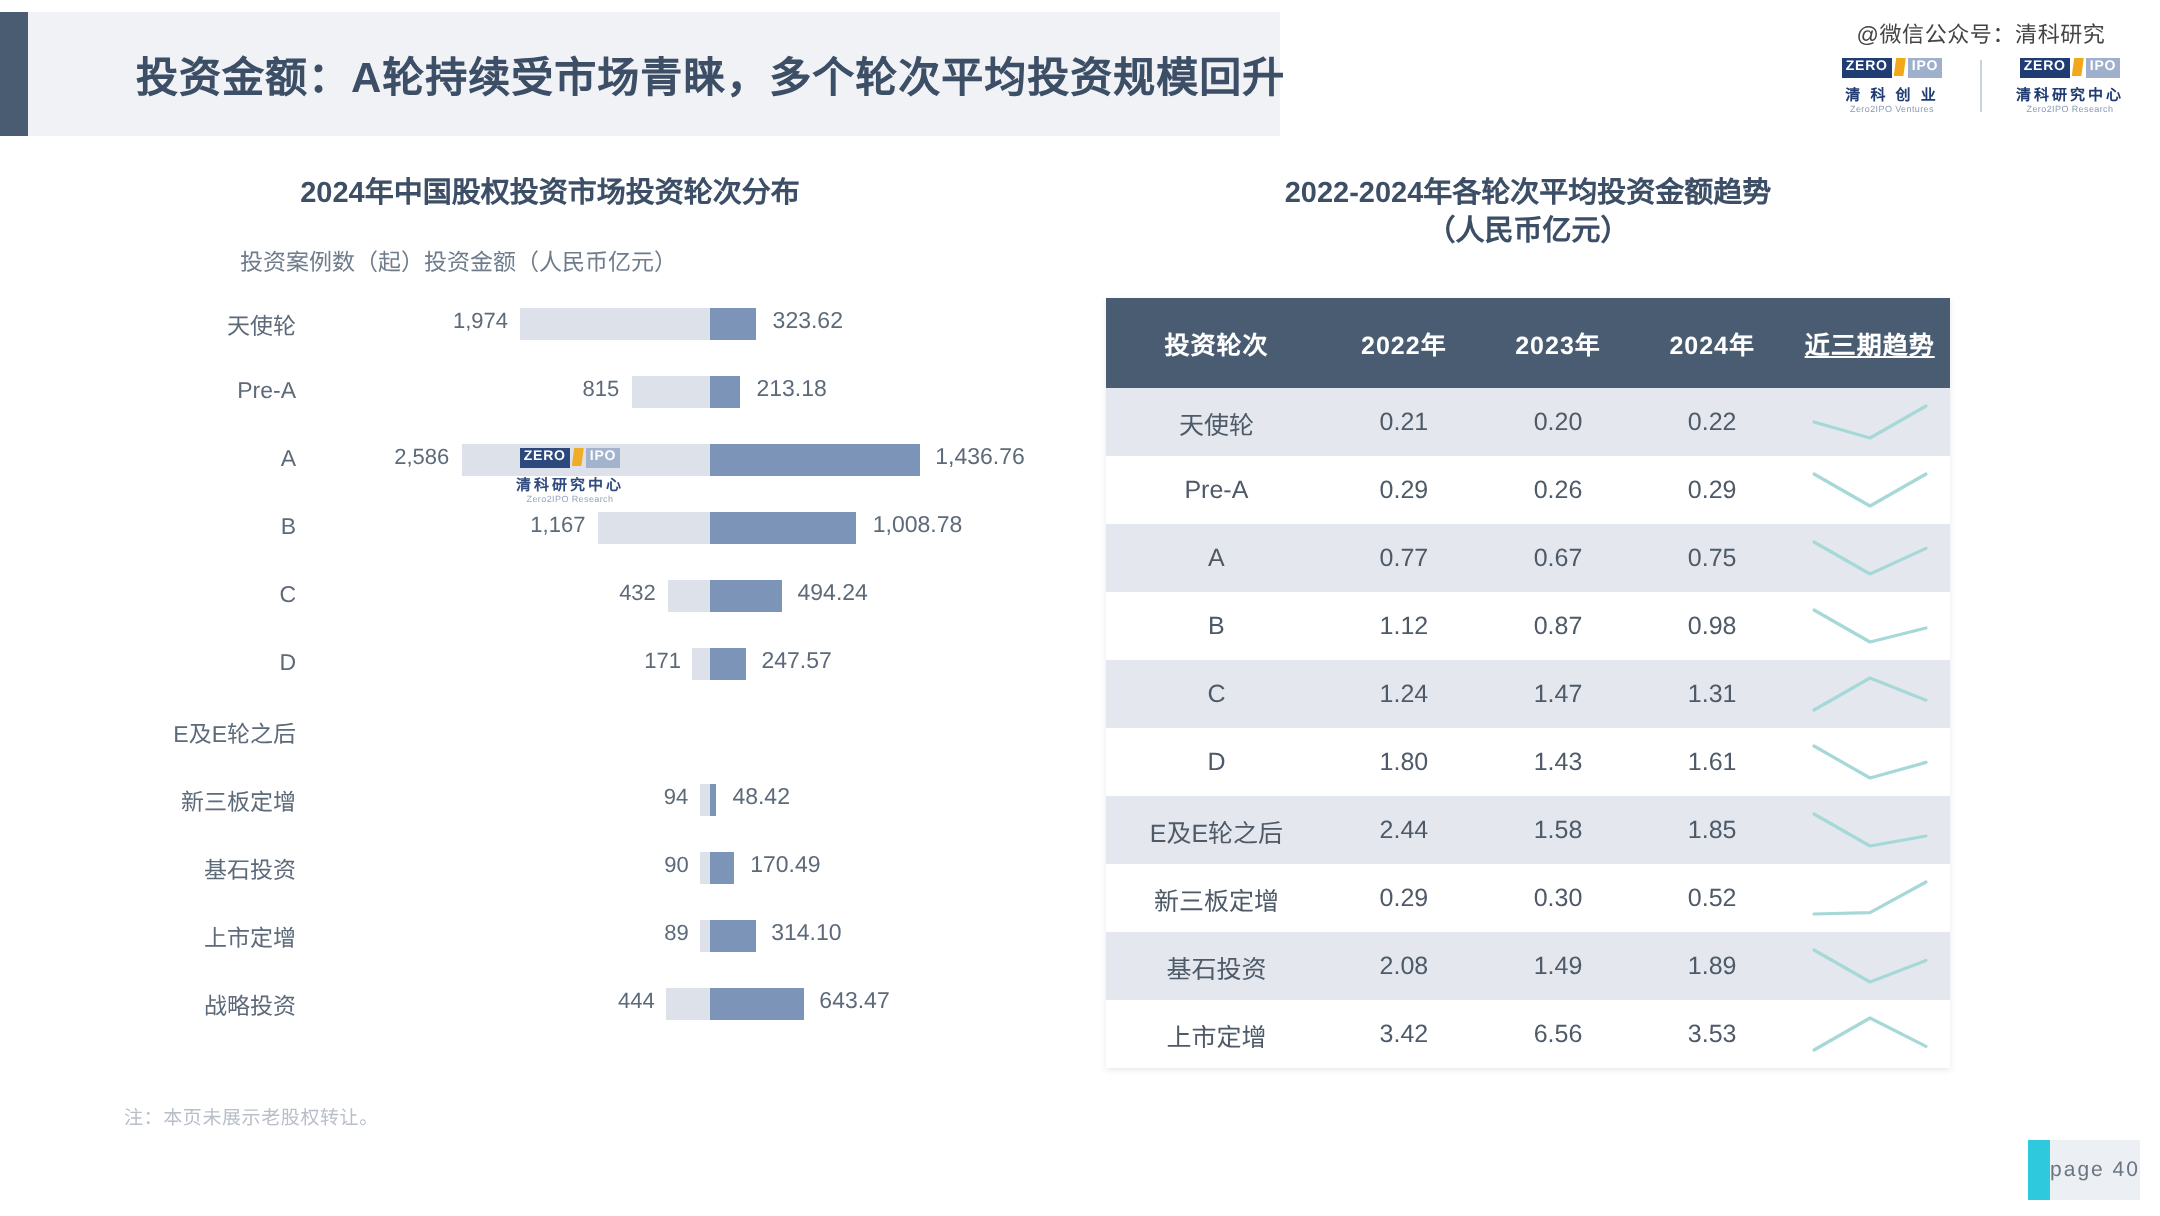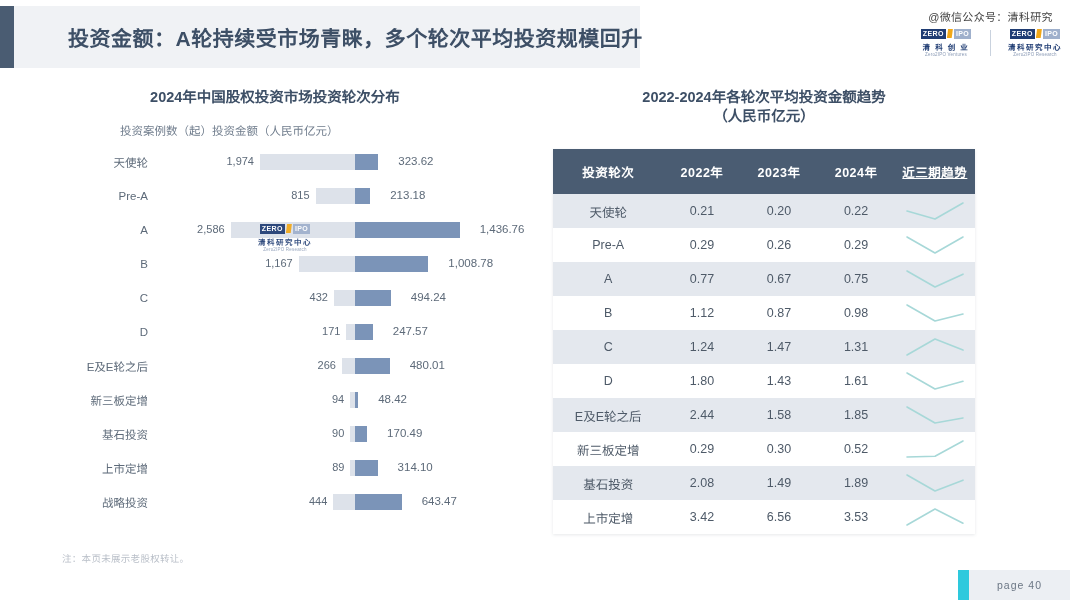--- a/index.html
+++ b/index.html
@@ -80,21 +80,21 @@
   }
   .bar-right{
     position:absolute;top:9px;height:16px;background:#7b94b8;
   }
   .val-left{
     position:absolute;top:10px;font-size:11px;color:#5d6a79;
     transform:translateX(-100%);padding-right:6px;white-space:nowrap;
   }
   .val-right{
     position:absolute;top:10px;font-size:11.5px;color:#5d6a79;
-    padding-left:20px;white-space:nowrap;
+    padding-left:8px;white-space:nowrap;
   }
 
   
   .wm{position:absolute;opacity:.92;pointer-events:none;text-align:center;}
   .wm .logo{width:78px;}
 
   
   .tbl{
     position:absolute;left:553px;top:149px;width:422px;
     border-collapse:collapse;
@@ -118,21 +118,21 @@
     position:absolute;left:62px;top:551px;
     font-size:9.5px;color:#b9bfc8;letter-spacing:.3px;
   }
   .pager{
     position:absolute;right:10px;bottom:8px;
     display:flex;align-items:stretch;height:30px;
   }
   .pager-bar{width:11px;background:#2ec9dd;}
   .pager-box{
     background:#eceff3;color:#6b7684;font-size:10.5px;
-    display:flex;align-items:center;padding:0 28px;letter-spacing:1px;
+    display:flex;align-items:center;padding:0 0;letter-spacing:1px;
   }
 </style>
 </head>
 <body>
 
 <div class="slide">
 
   <div class="hdr-band"></div>
   <div class="hdr-accent"></div>
   <div class="hdr-title">投资金额：A轮持续受市场青睐，多个轮次平均投资规模回升</div>
@@ -223,26 +223,20 @@
           <div class="r-label">D</div>
           <div class="r-track">
             <div class="bar-left" style="left: 188.45px; width: 8.19954px;"></div>
             <div class="bar-right" style="left: 196.65px; width: 18.0927px;"></div>
             <div class="val-left" style="left: 188.45px;">171</div>
             <div class="val-right" style="left: 214.743px;">247.57</div>
           </div>
         </div>
         <div class="row">
           <div class="r-label">E及E轮之后</div>
-          <div class="r-track">
-            <div class="bar-left" style="left: 183.895px; width: 12.7548px;"></div>
-            <div class="bar-right" style="left: 196.65px; width: 35.0797px;"></div>
-            <div class="val-left" style="left: 183.895px;">266</div>
-            <div class="val-right" style="left: 231.73px;">480.01</div>
-          </div>
         </div>
         <div class="row">
           <div class="r-label">新三板定增</div>
           <div class="r-track">
             <div class="bar-left" style="left: 192.143px; width: 4.50735px;"></div>
             <div class="bar-right" style="left: 196.65px; width: 3.53859px;"></div>
             <div class="val-left" style="left: 192.143px;">94</div>
             <div class="val-right" style="left: 200.189px;">48.42</div>
           </div>
         </div>

